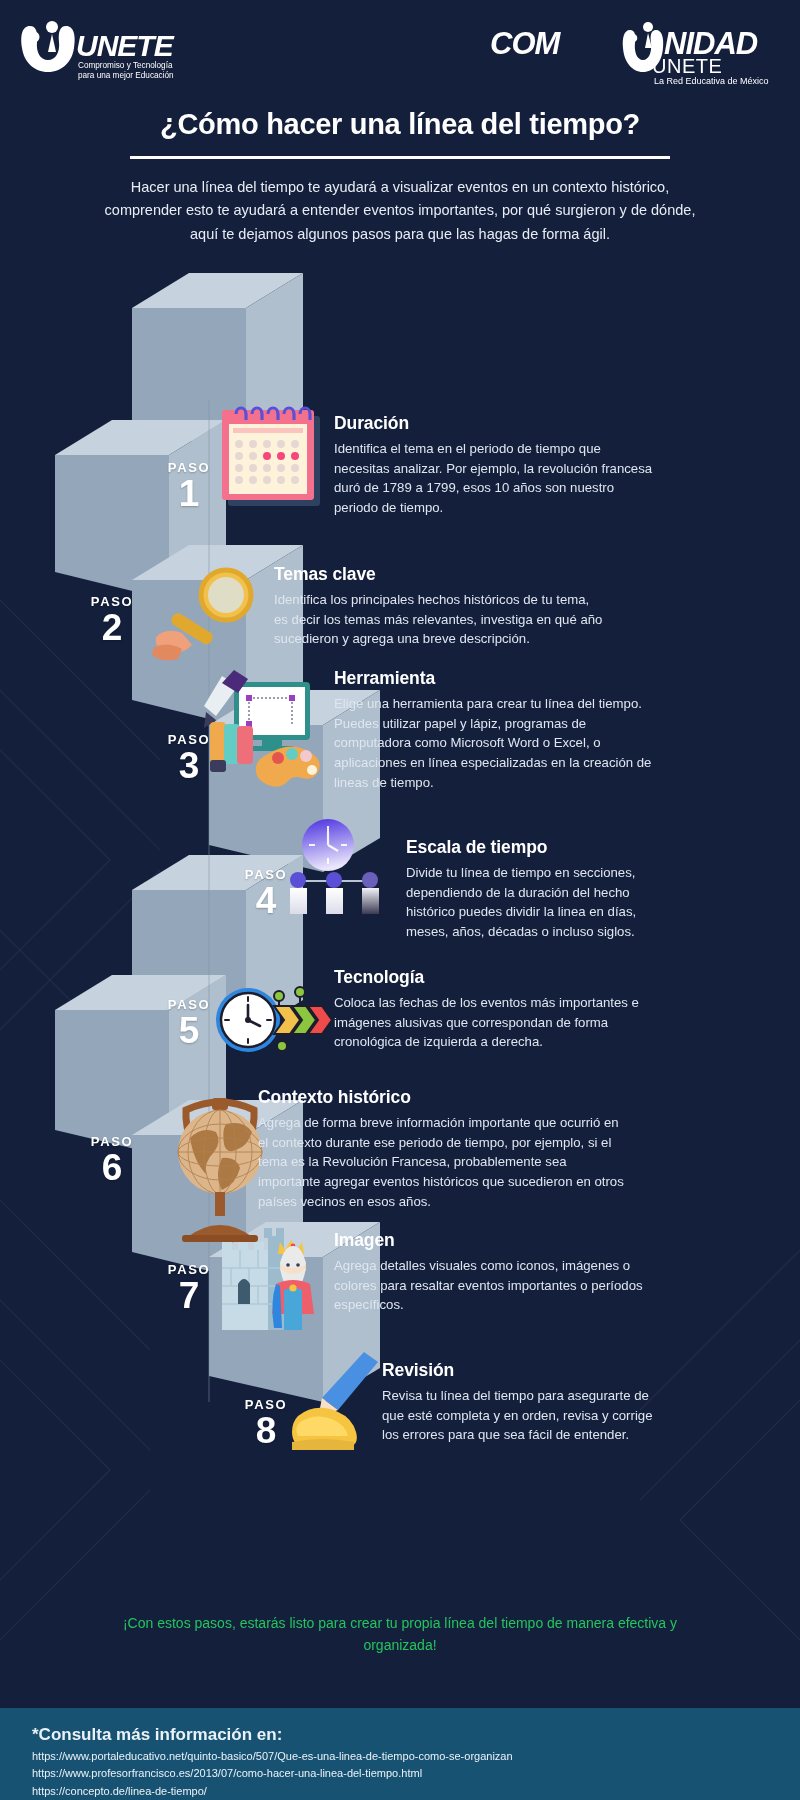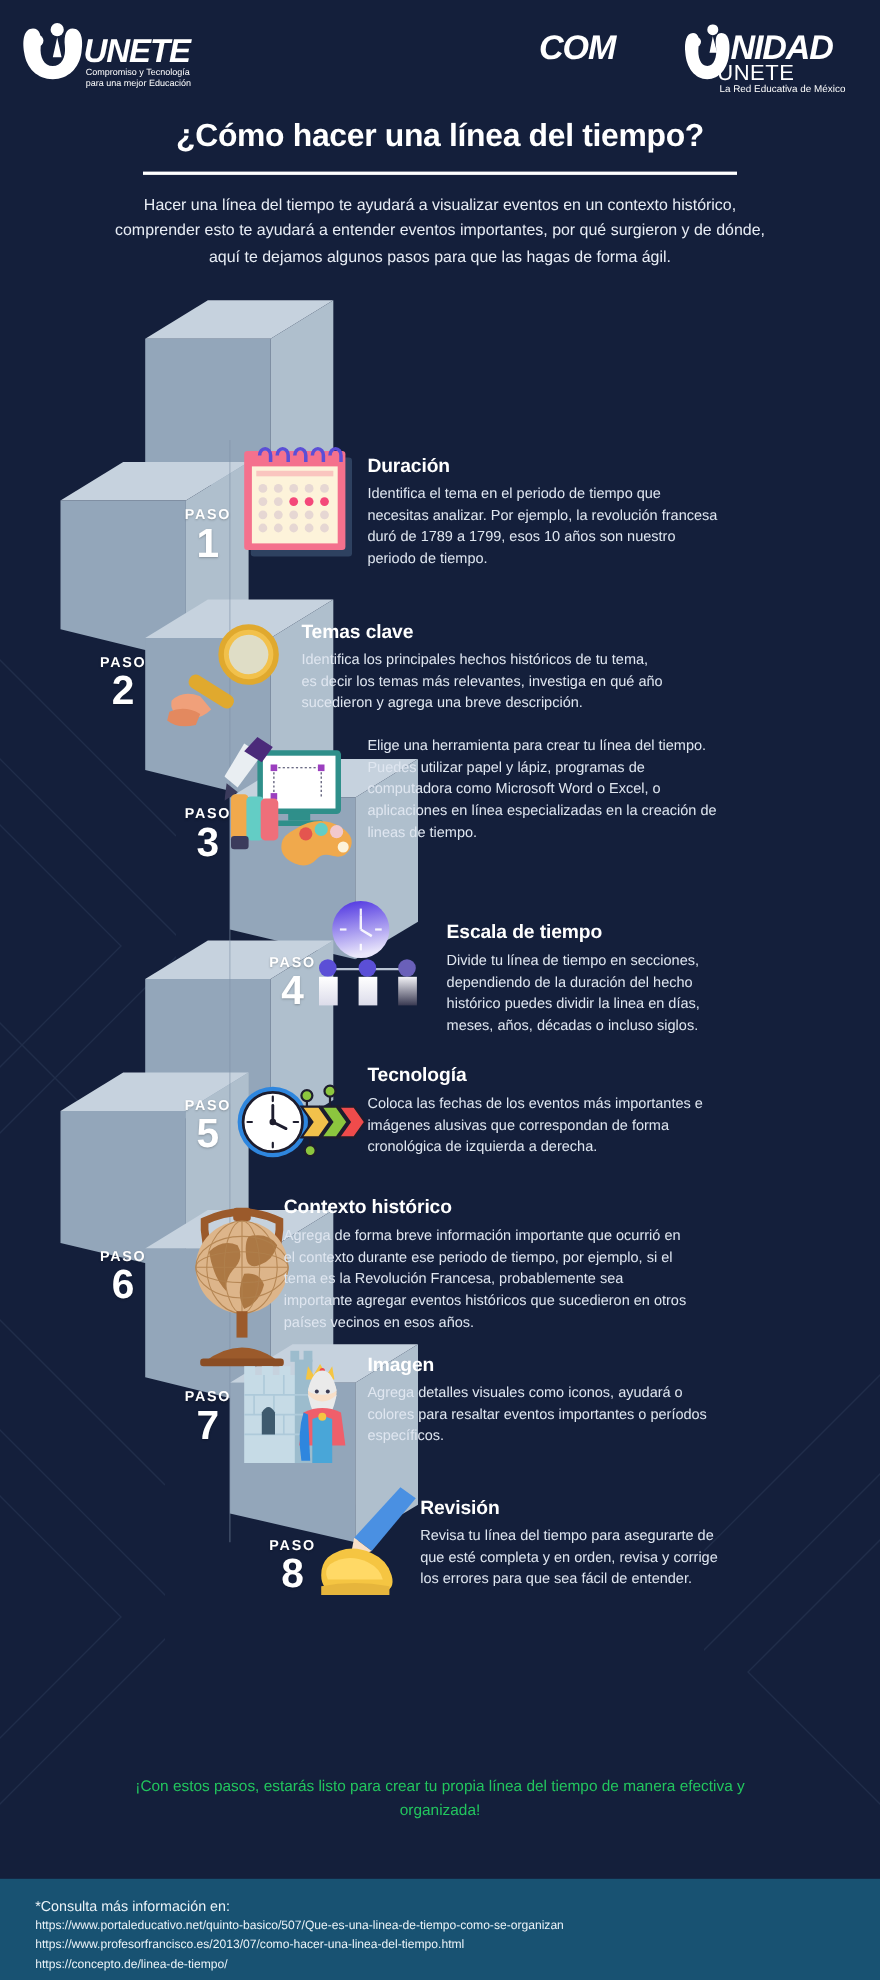--- a/index.html
+++ b/index.html
@@ -62,21 +62,21 @@
   .closing {
     position:absolute; top:1612px; left:100px; width:600px; text-align:center;
     color:#22c55e; font-size:14px; line-height:1.6;
   }
 
   
   .footer {
     position:absolute; left:0; bottom:0; width:800px; height:92px;
     background:#185272; padding:17px 0 0 32px; color:#eaf2f7;
   }
-  .footer .f-title { font-size:13px; font-weight:normal; margin-bottom:3px; }
+  .footer .f-title { font-size:17px; font-weight:bold; margin-bottom:3px; }
   .footer .f-link  { font-size:11px; line-height:1.58; }
 </style>
 </head>
 <body>
 
 <div id="page">
 
   <svg class="deco deco-left" viewBox="0 0 190 520">
     <g stroke="#4a5f7f" stroke-width="1.2" fill="none">
       <path d="M-40 120 L140 300 L-40 480"></path>
@@ -287,20 +287,21 @@
         <rect x="6" y="94" width="16" height="12" rx="3" fill="#3b3b5c"></rect>
       </g>
 
       <path d="M64 88 q22 -14 42 -2 q14 9 8 20 q-5 9 -16 6 q-9 -3 -14 3 q-8 9 -20 4 q-14 -6 -12 -18 q1 -8 12 -13 Z" fill="#f0a94c"></path>
       <circle cx="74" cy="92" r="6" fill="#e4554f"></circle>
       <circle cx="88" cy="88" r="6" fill="#63cdc5"></circle>
       <circle cx="102" cy="90" r="6" fill="#f2c9cd"></circle>
       <circle cx="108" cy="104" r="5" fill="#fdf3da"></circle>
     </svg>
     <div class="step-text" style="left:334px; top:556px; width:320px;">
+      <h3>Herramienta</h3>
       <p>Elige una herramienta para crear tu línea del tiempo. Puedes utilizar papel y lápiz, programas de computadora como Microsoft Word o Excel, o aplicaciones en línea especializadas en la creación de lineas de tiempo.</p>
     </div>
   </div>
 
   <div class="step">
     <div class="step-label" style="left:209px; top:755px; width:114px;">
       <span class="paso">PASO</span>
       <span class="num">4</span>
     </div>
     <svg class="step-icon" style="left:282px; top:706px; width:110px; height:100px;" viewBox="0 0 110 100">
@@ -448,21 +449,21 @@
       <path d="M68 44 q4 22 13 22 q9 0 13 -22 q-6 6 -13 6 q-7 0 -13 -6 Z" fill="#eaeaea"></path>
       <circle cx="76" cy="41" r="1.8" fill="#3a3a52"></circle>
         <circle cx="86" cy="41" r="1.8" fill="#3a3a52"></circle>
       <path d="M64 60 q17 -8 34 0 l4 30 l-42 0 Z" fill="#ef5f6b"></path>
       <path d="M72 66 q9 -4 18 0 l0 40 l-18 0 Z" fill="#49a6d8"></path>
       <path d="M64 60 q-6 18 -2 44 l8 0 l-2 -42 Z" fill="#2e86de"></path>
       <circle cx="81" cy="64" r="3.6" fill="#f5c542"></circle>
     </svg>
     <div class="step-text" style="left:334px; top:1118px; width:320px;">
       <h3>Imagen</h3>
-      <p>Agrega detalles visuales como iconos, ayudará o colores para resaltar eventos importantes o períodos específicos.</p>
+      <p>Agrega detalles visuales como iconos, imágenes o colores para resaltar eventos importantes o períodos específicos.</p>
     </div>
   </div>
 
   <div class="step">
     <div class="step-label" style="left:209px; top:1285px; width:114px;">
       <span class="paso">PASO</span>
       <span class="num">8</span>
     </div>
     <svg class="step-icon" style="left:288px; top:1238px; width:108px; height:100px;" viewBox="0 0 108 100">
       <path d="M76 2 l14 10 l-40 48 l-16 -12 Z" fill="#4a90e2"></path>

